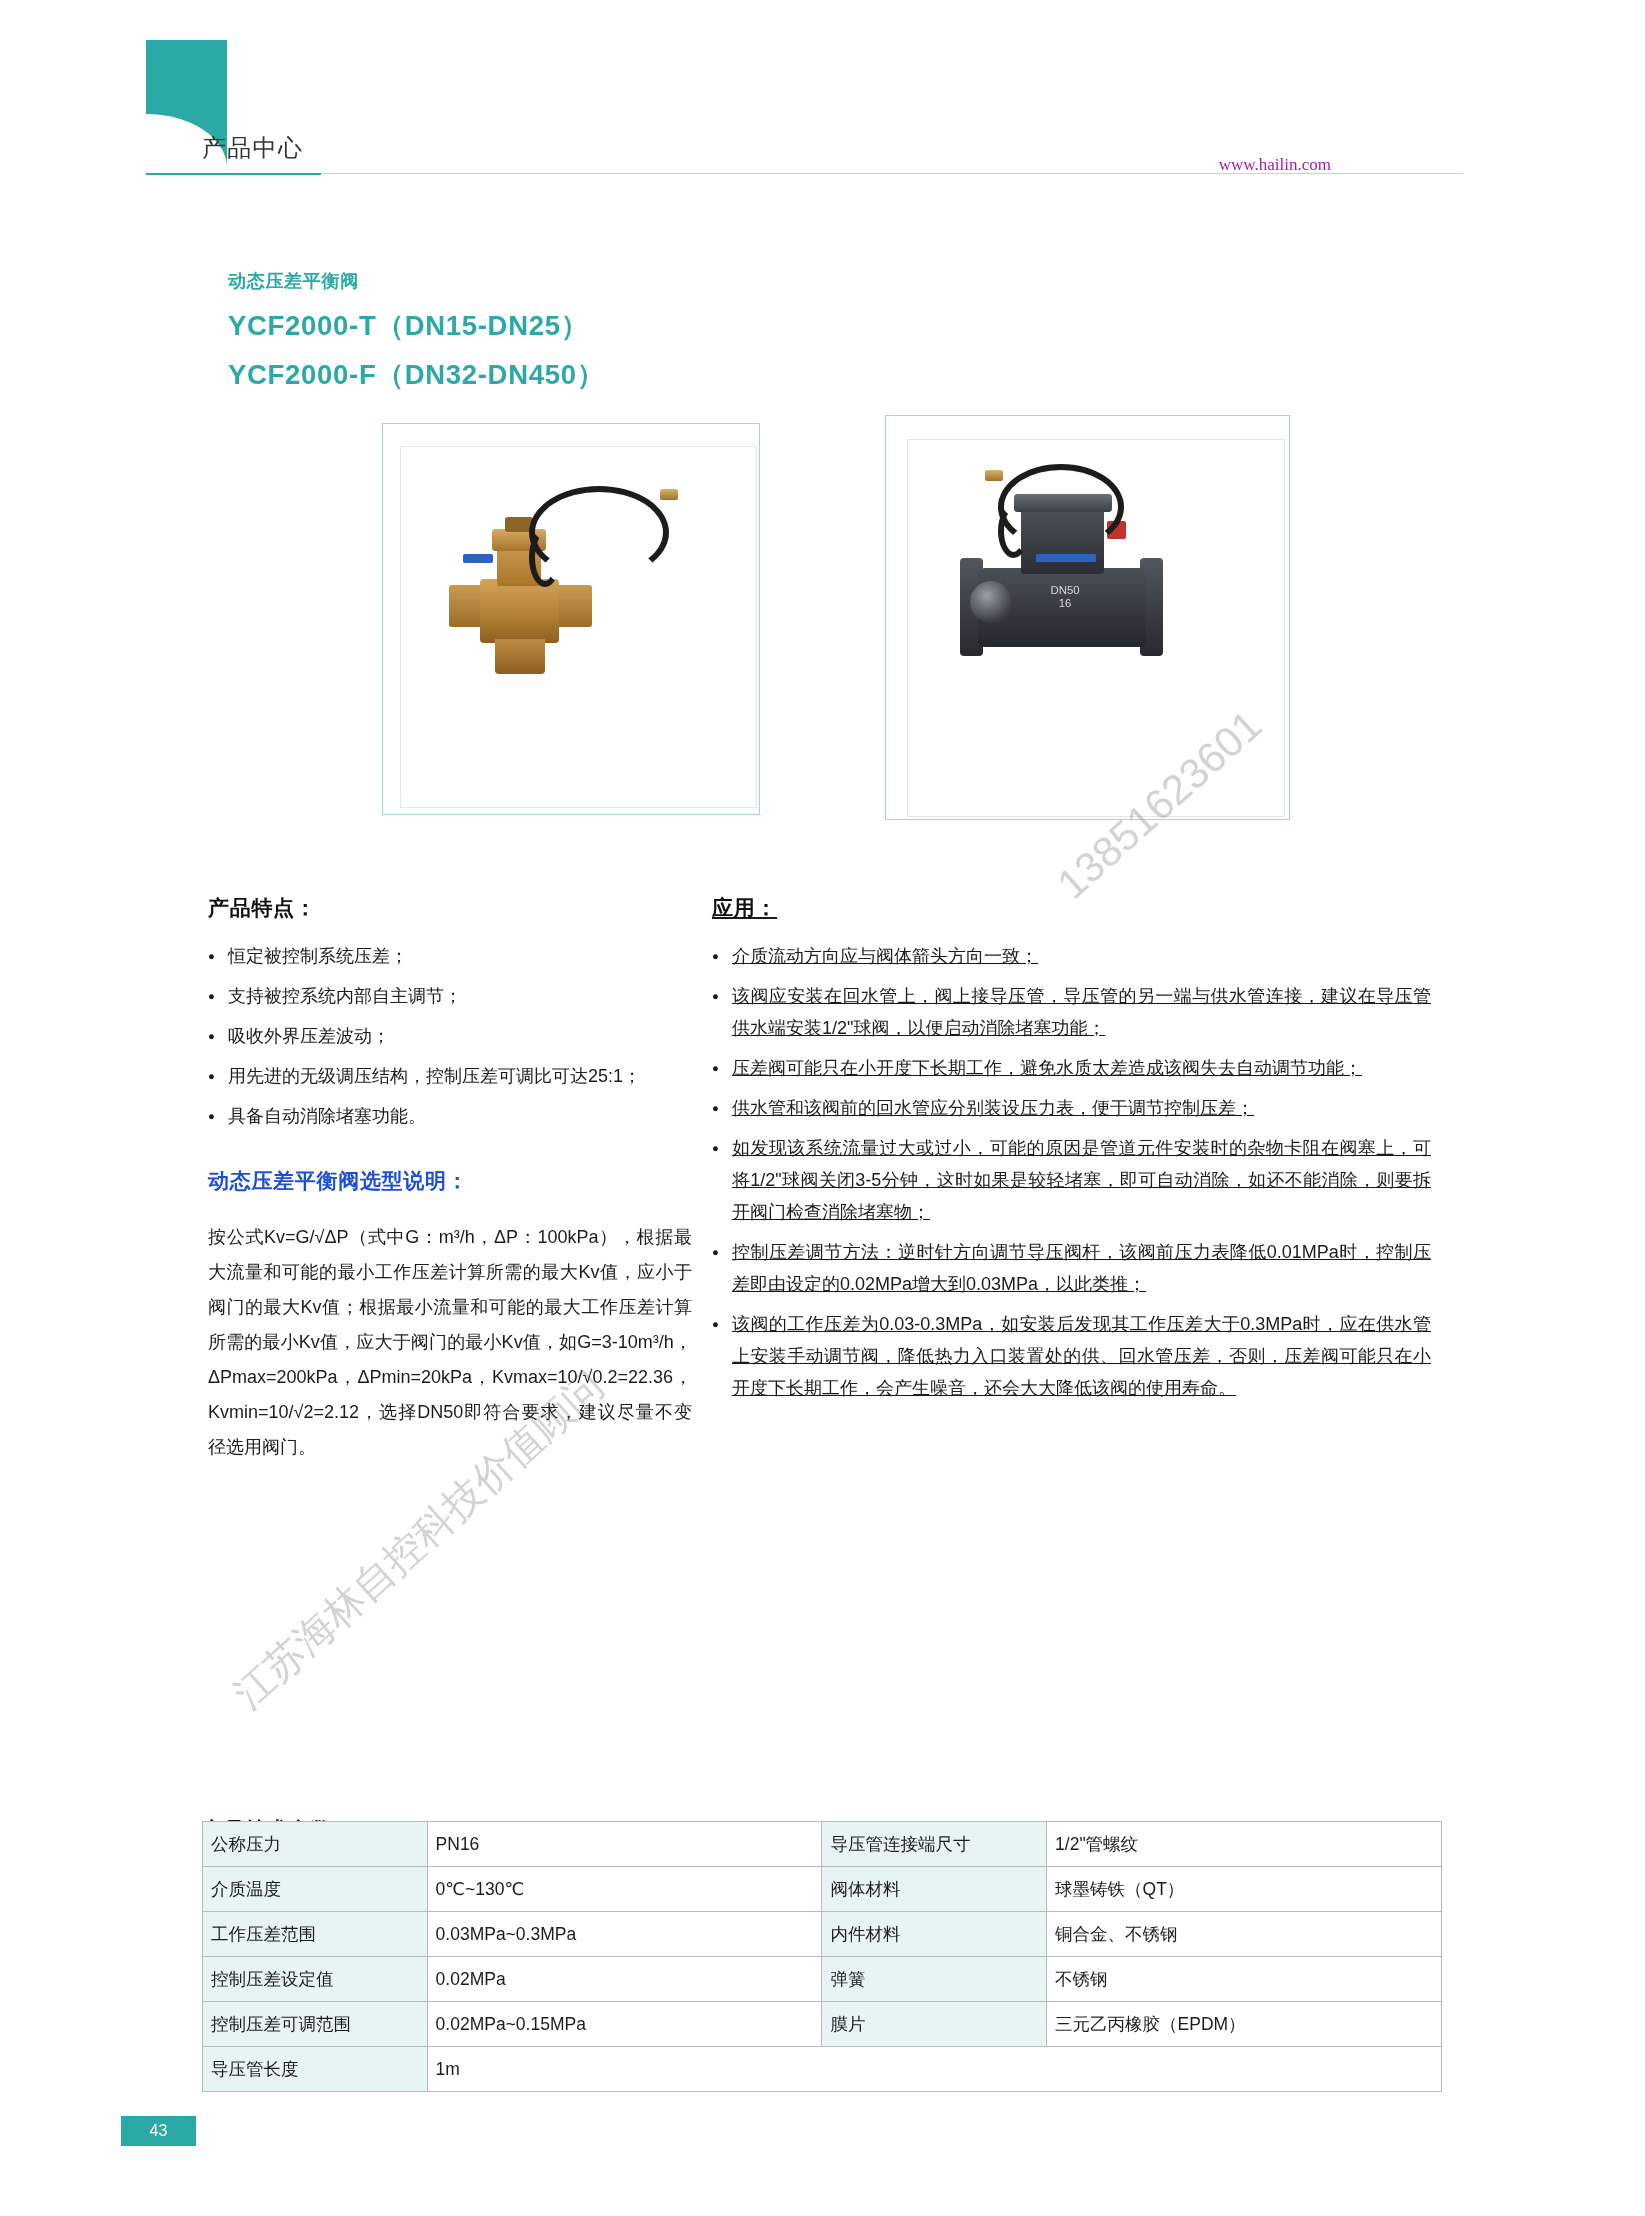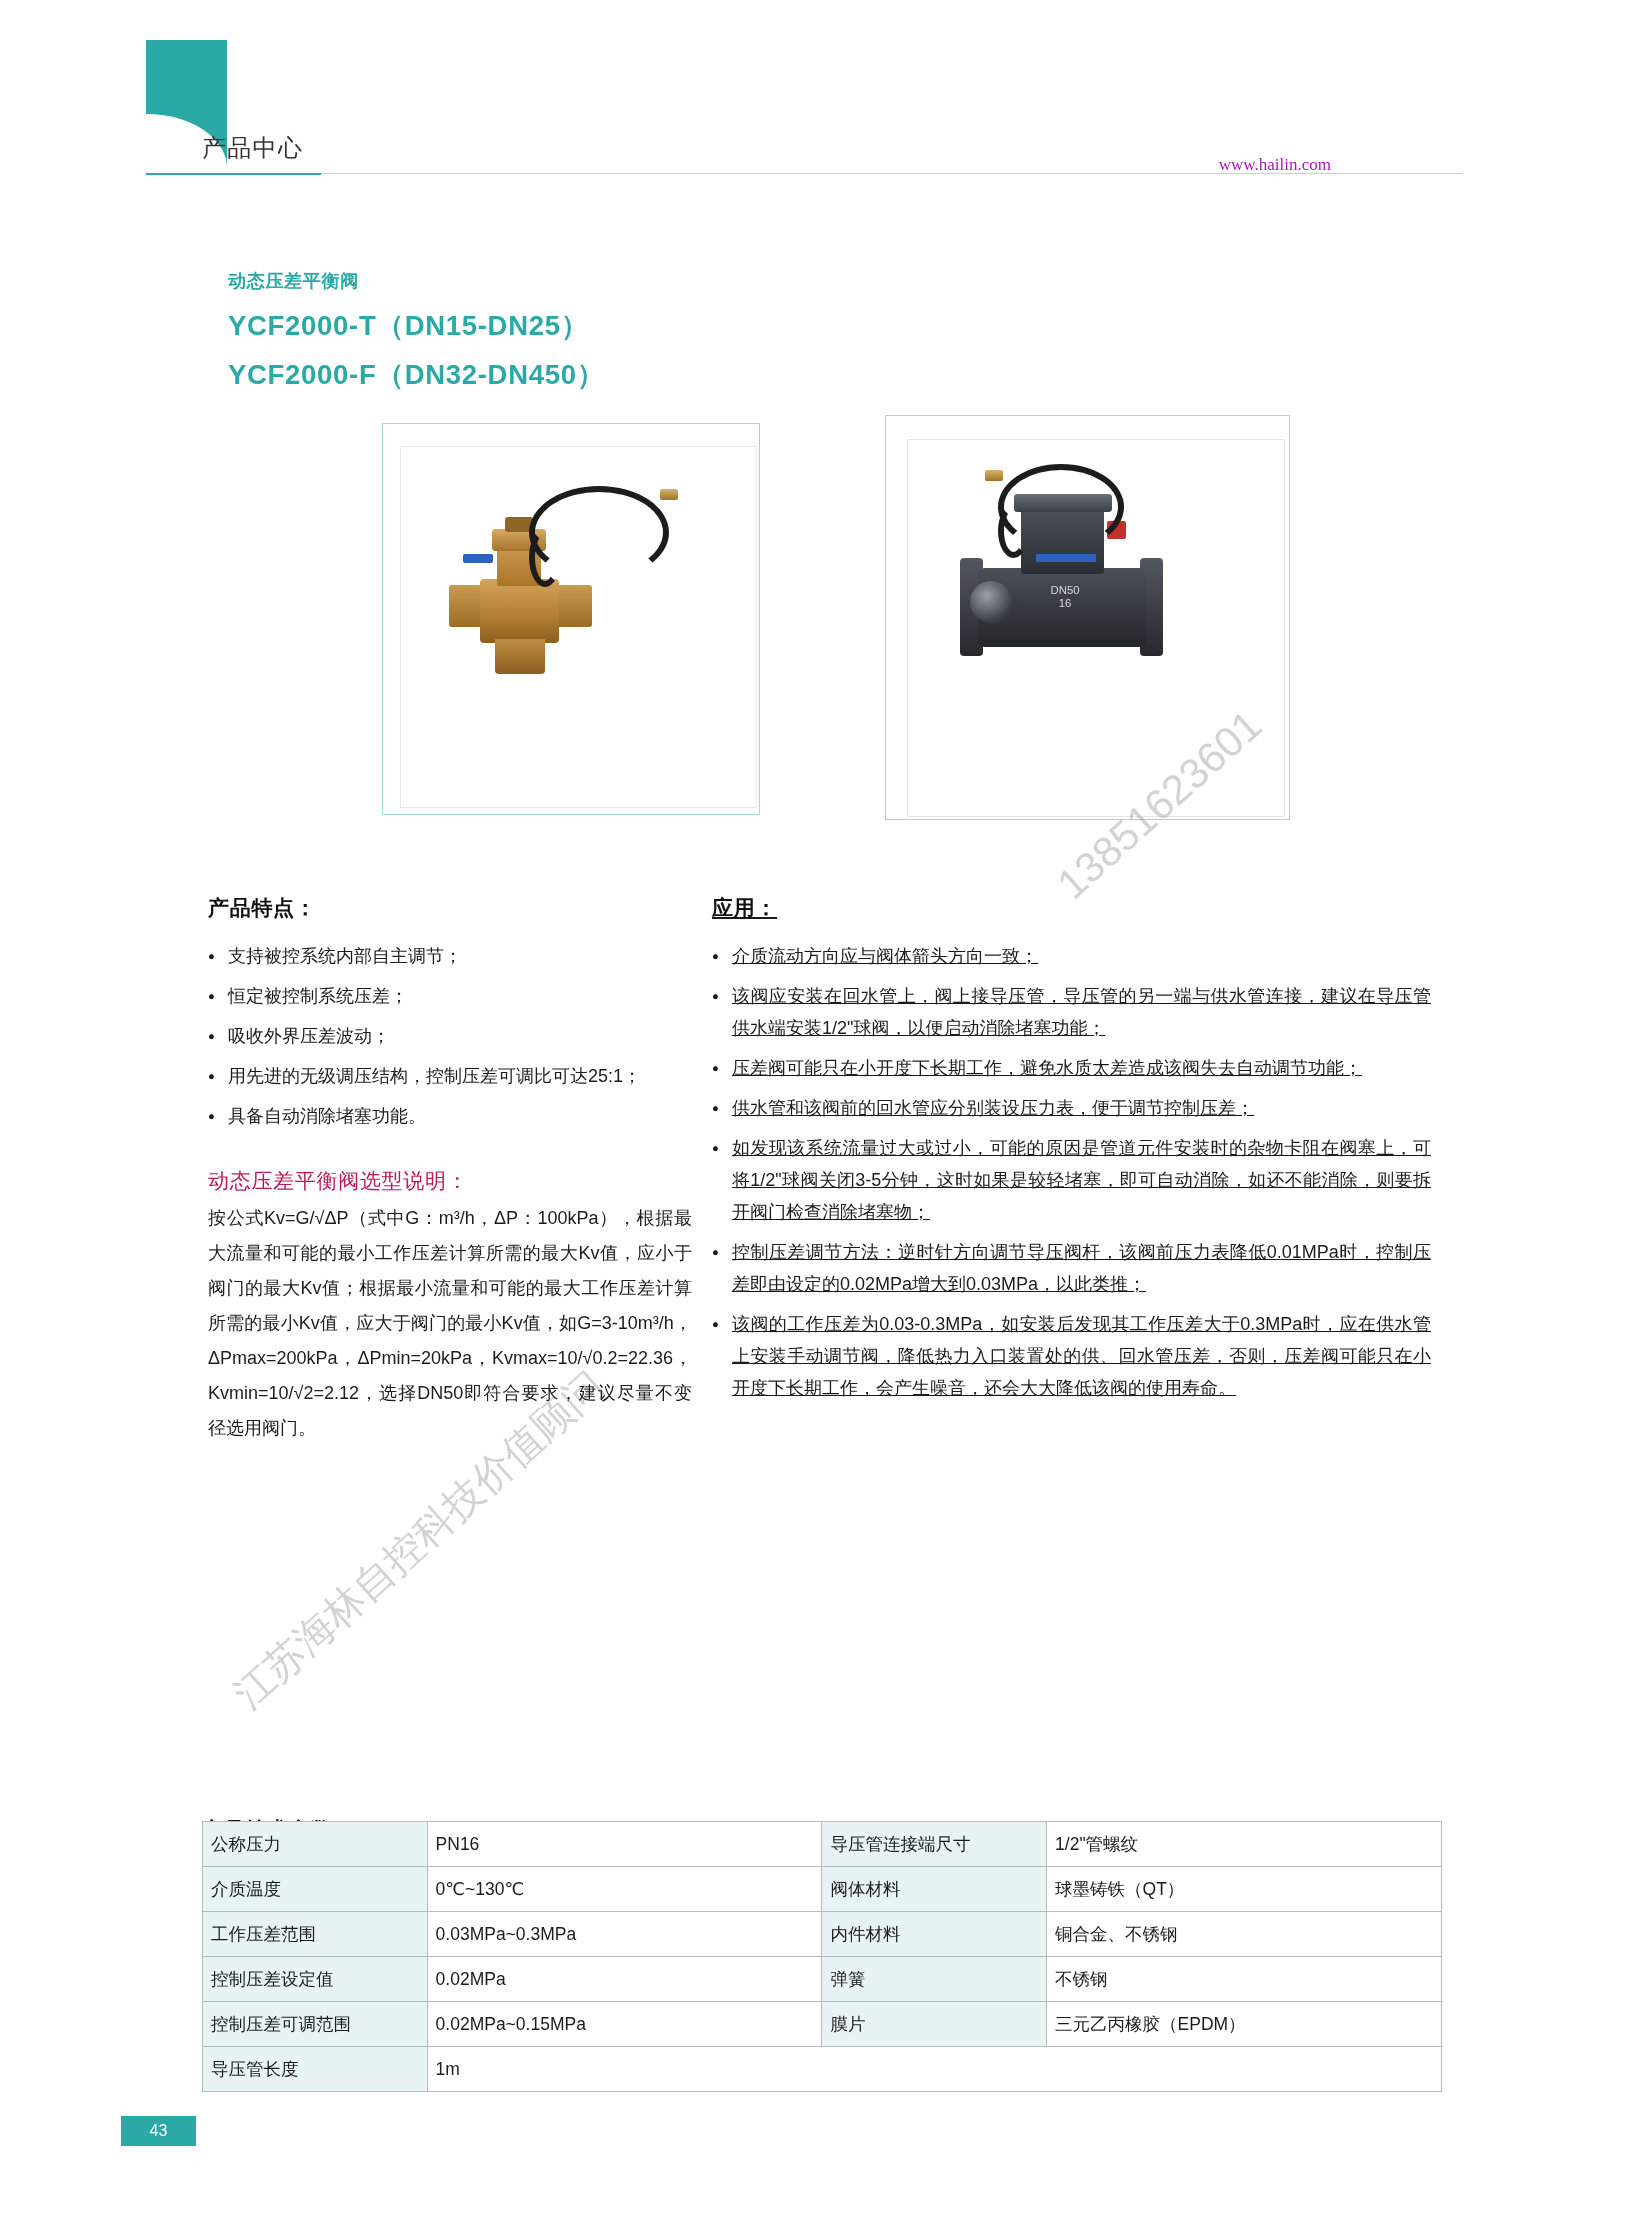--- a/index.html
+++ b/index.html
@@ -247,23 +247,23 @@
     color: #1c1c1c;
   }
   .para {
     font-size: 18px;
     line-height: 35px;
     color: #1c1c1c;
     text-align: justify;
   }
   .sec-title2 {
     font-size: 21px;
-    font-weight: normal;
-    color: #be185d;
-    margin: 35px 0 6px 0;
+    font-weight: bold;
+    color: #1d4ed8;
+    margin: 35px 0 25px 0;
     letter-spacing: 0.7px;
   }
 
   
   .tbl-title {
     position: absolute;
     left: 202px;
     top: 1816px;
     font-size: 21px;
     font-weight: bold;
@@ -364,22 +364,22 @@
       <div class="hose-tip" style="left:77px; top:30px;"></div>
     </div>
   </div>
 
   <div class="watermark wm1">13851623601</div>
   <div class="watermark wm2">江苏海林自控科技价值顾问</div>
 
   <div class="col-left">
     <div class="sec-title">产品特点：</div>
     <ul class="bullets">
+      <li>恒定被控制系统压差；</li>
       <li>支持被控系统内部自主调节；</li>
-      <li>恒定被控制系统压差；</li>
       <li>吸收外界压差波动；</li>
       <li>用先进的无级调压结构，控制压差可调比可达25:1；</li>
       <li>具备自动消除堵塞功能。</li>
     </ul>
     <div class="sec-title2">动态压差平衡阀选型说明：</div>
     <div class="para">按公式Kv=G/√ΔP（式中G：m³/h，ΔP：100kPa），根据最大流量和可能的最小工作压差计算所需的最大Kv值，应小于阀门的最大Kv值；根据最小流量和可能的最大工作压差计算所需的最小Kv值，应大于阀门的最小Kv值，如G=3-10m³/h，ΔPmax=200kPa，ΔPmin=20kPa，Kvmax=10/√0.2=22.36，Kvmin=10/√2=2.12，选择DN50即符合要求，建议尽量不变径选用阀门。</div>
   </div>
 
   <div class="col-right">
     <div class="sec-title">应用：</div>

